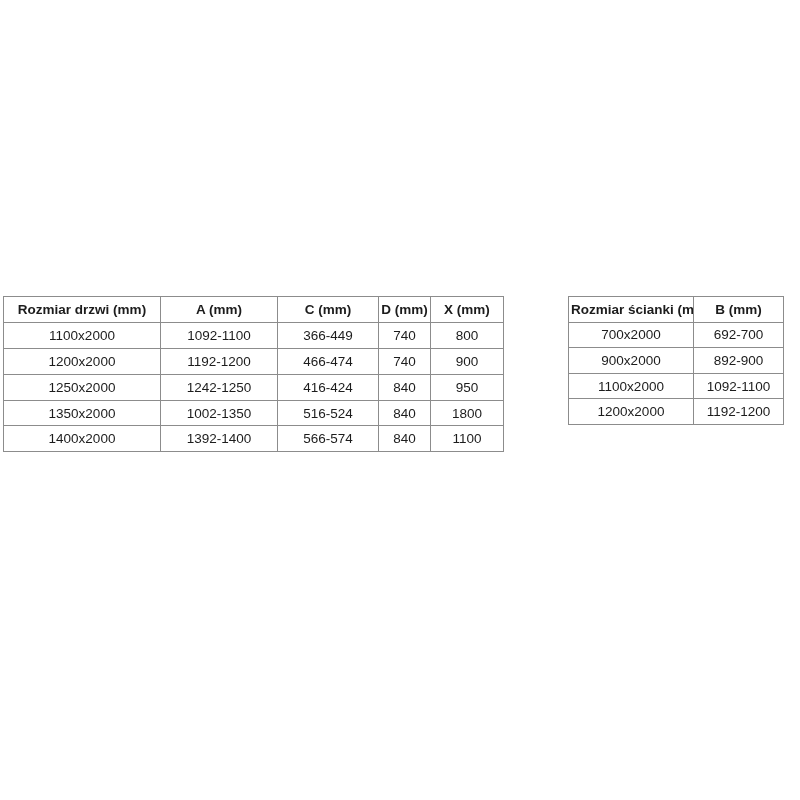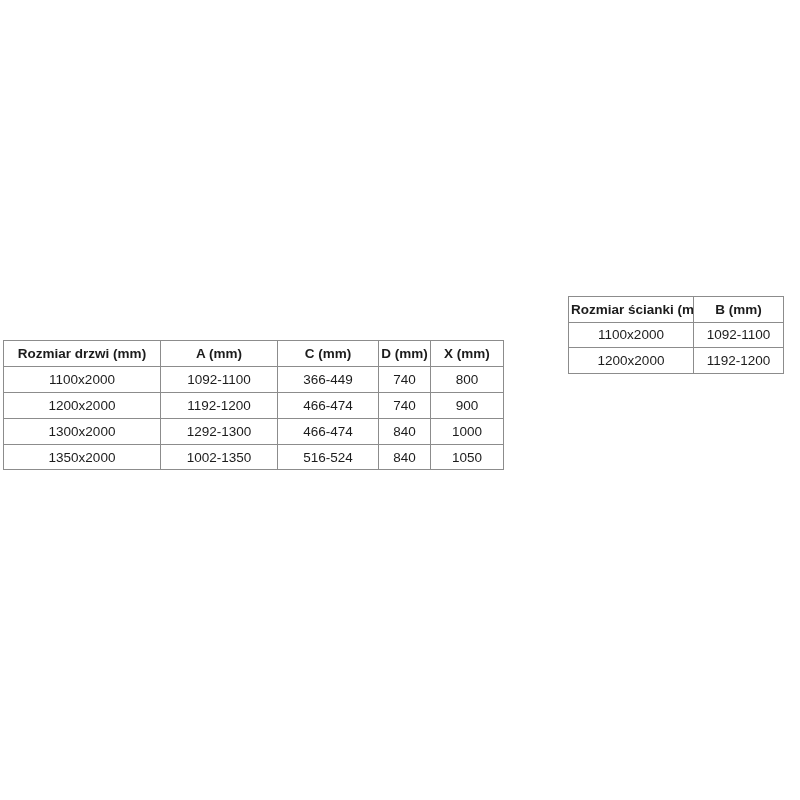--- a/index.html
+++ b/index.html
@@ -9,21 +9,21 @@
   }
   html,body{margin:0;padding:0;}
   body{
     width:800px;height:800px;
     background:var(--bg-color);
     position:relative;
     font-family:"Liberation Sans", sans-serif;
     color:var(--text-color);
   }
   .table-wrap{position:absolute;}
-  #door-table-wrap{left:3px;top:296px;margin-top:44px;}
+  #door-table-wrap{left:3px;top:296px;}
   #wall-table-wrap{left:568px;top:296px;}
   table{
     border-collapse:collapse;
     table-layout:fixed;
     background:var(--bg-color);
   }
   #door-table{width:500px;}
   #wall-table{width:215px;}
   th,td{
     border:1px solid var(--border-color);
@@ -68,51 +68,66 @@
           <td>800</td>
         </tr>
         <tr>
           <td>1200x2000</td>
           <td>1192-1200</td>
           <td>466-474</td>
           <td>740</td>
           <td>900</td>
         </tr>
         <tr>
-          <td>1300x2000</td>
-          <td>1292-1300</td>
-          <td>466-474</td>
+          <td>1250x2000</td>
+          <td>1242-1250</td>
+          <td>416-424</td>
           <td>840</td>
-          <td>1000</td>
+          <td>950</td>
         </tr>
         <tr>
           <td>1350x2000</td>
           <td>1002-1350</td>
           <td>516-524</td>
           <td>840</td>
-          <td>1050</td>
+          <td>1800</td>
+        </tr>
+        <tr>
+          <td>1400x2000</td>
+          <td>1392-1400</td>
+          <td>566-574</td>
+          <td>840</td>
+          <td>1100</td>
         </tr>
       </tbody>
   </table>
 </div>
 
 <div class="table-wrap" id="wall-table-wrap">
   <table id="wall-table">
     <colgroup>
       <col style="width:125px">
       <col style="width:90px">
     </colgroup>
     <thead>
       <tr>
           <th>Rozmiar ścianki (mm)</th>
           <th>B (mm)</th>
         </tr>
     </thead>
     <tbody>
         <tr>
+          <td>700x2000</td>
+          <td>692-700</td>
+        </tr>
+        <tr>
+          <td>900x2000</td>
+          <td>892-900</td>
+        </tr>
+        <tr>
           <td>1100x2000</td>
           <td>1092-1100</td>
         </tr>
         <tr>
           <td>1200x2000</td>
           <td>1192-1200</td>
         </tr>
       </tbody>
   </table>
 </div>

